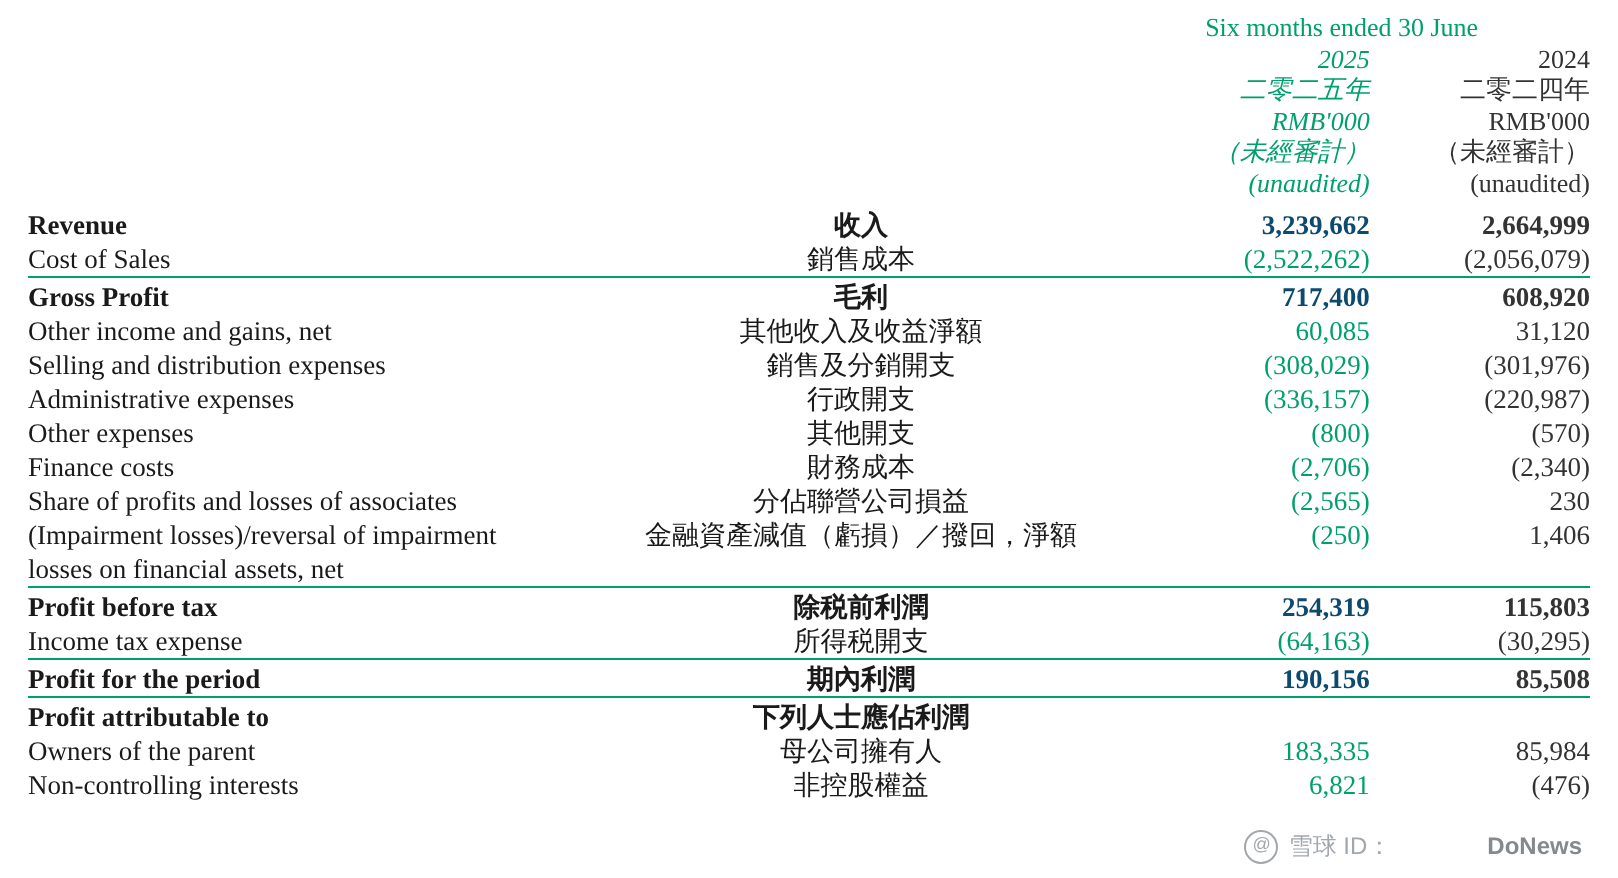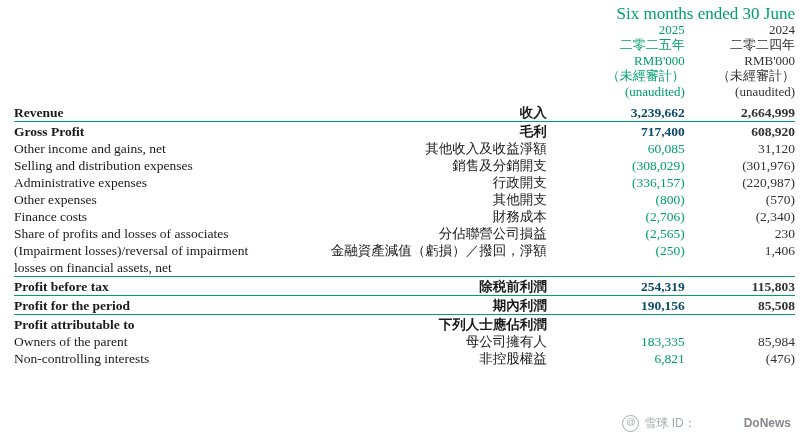--- a/index.html
+++ b/index.html
@@ -40,30 +40,31 @@
   .hdr-cell {
     text-align: right;
     font-size: 13px;
     line-height: 15.5px;
     padding-bottom: 1px;
   }
   .hdr-cur {
     color: #00a06d;
     font-weight: bold;
     white-space: nowrap;
+    font-style: italic;
   }
   .hdr-prev {
     color: #333333;
     white-space: nowrap;
   }
   .hdr-span {
-    text-align: right;
+    text-align: center;
     color: #00a06d;
     font-weight: bold;
-    font-size: 17px;
+    font-size: 13px;
     line-height: 15.5px;
     white-space: nowrap;
   }
   .rule-top td {
     border-top: 1.3px solid #00a06d;
     height: 1px;
     font-size: 0;
     line-height: 0;
     padding: 0;
   }
@@ -72,21 +73,21 @@
     font-size: 0;
     line-height: 0;
   }
   .row td {
     font-size: 13.5px;
     line-height: 17px;
     padding-top: 0.5px;
     padding-bottom: 0.5px;
   }
   .lbl-en { text-align: left; white-space: nowrap; }
-  .lbl-zh { text-align: right; white-space: nowrap; }
+  .lbl-zh { text-align: center; white-space: nowrap; }
   .num {
     text-align: right;
     white-space: nowrap;
     padding-right: 2px;
   }
   .num.cur { color: #00a06d; }
   .num.prev { color: #333333; }
   .bold .lbl-en, .bold .lbl-zh, .bold .num { font-weight: bold; }
   .bold .num.cur { color: #0c4a6e; }
   .indent { padding-left: 18px; margin-top: 24px; }
@@ -172,20 +173,26 @@
           <td colspan="4"></td>
         </tr>
     </tbody>
     <tbody id="rows-body">
         <tr class="row bold">
           <td class="lbl-en">Revenue</td>
           <td class="lbl-zh">收入</td>
           <td class="num cur">3,239,662</td>
           <td class="num prev">2,664,999</td>
         </tr>
+        <tr class="row">
+          <td class="lbl-en">Cost of Sales</td>
+          <td class="lbl-zh">銷售成本</td>
+          <td class="num cur">(2,522,262)</td>
+          <td class="num prev">(2,056,079)</td>
+        </tr>
         <tr class="rule-top">
           <td colspan="4"></td>
         </tr>
         <tr class="row bold">
           <td class="lbl-en">Gross Profit</td>
           <td class="lbl-zh">毛利</td>
           <td class="num cur">717,400</td>
           <td class="num prev">608,920</td>
         </tr>
         <tr class="row">
@@ -237,20 +244,26 @@
           <td class="num prev"></td>
         </tr>
         <tr class="rule-top">
           <td colspan="4"></td>
         </tr>
         <tr class="row bold">
           <td class="lbl-en">Profit before tax</td>
           <td class="lbl-zh">除税前利潤</td>
           <td class="num cur">254,319</td>
           <td class="num prev">115,803</td>
+        </tr>
+        <tr class="row">
+          <td class="lbl-en">Income tax expense</td>
+          <td class="lbl-zh">所得税開支</td>
+          <td class="num cur">(64,163)</td>
+          <td class="num prev">(30,295)</td>
         </tr>
         <tr class="rule-top">
           <td colspan="4"></td>
         </tr>
         <tr class="row bold">
           <td class="lbl-en">Profit for the period</td>
           <td class="lbl-zh">期內利潤</td>
           <td class="num cur">190,156</td>
           <td class="num prev">85,508</td>
         </tr>

